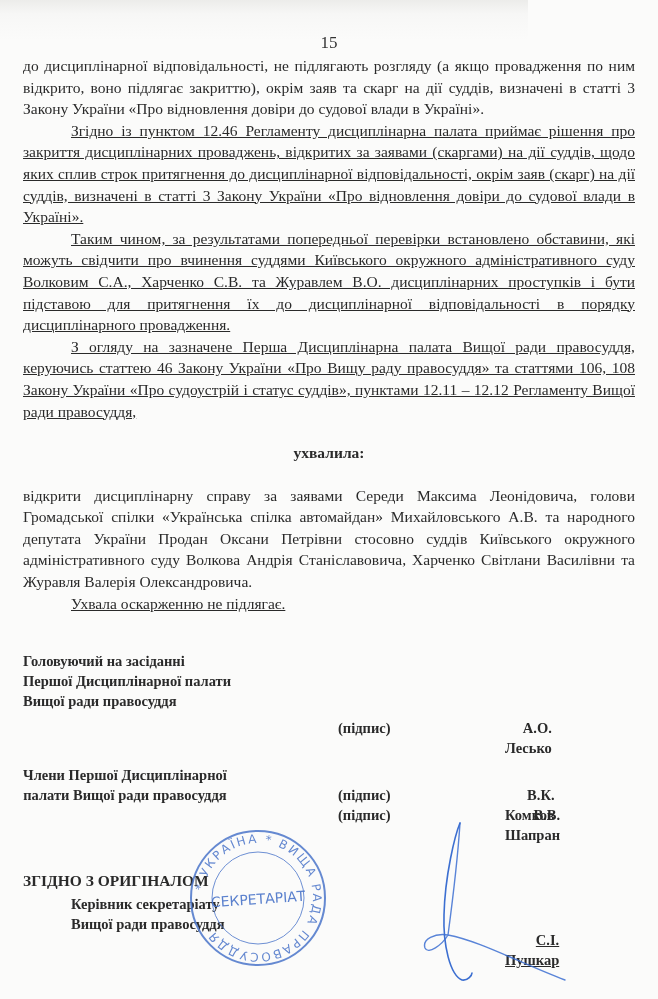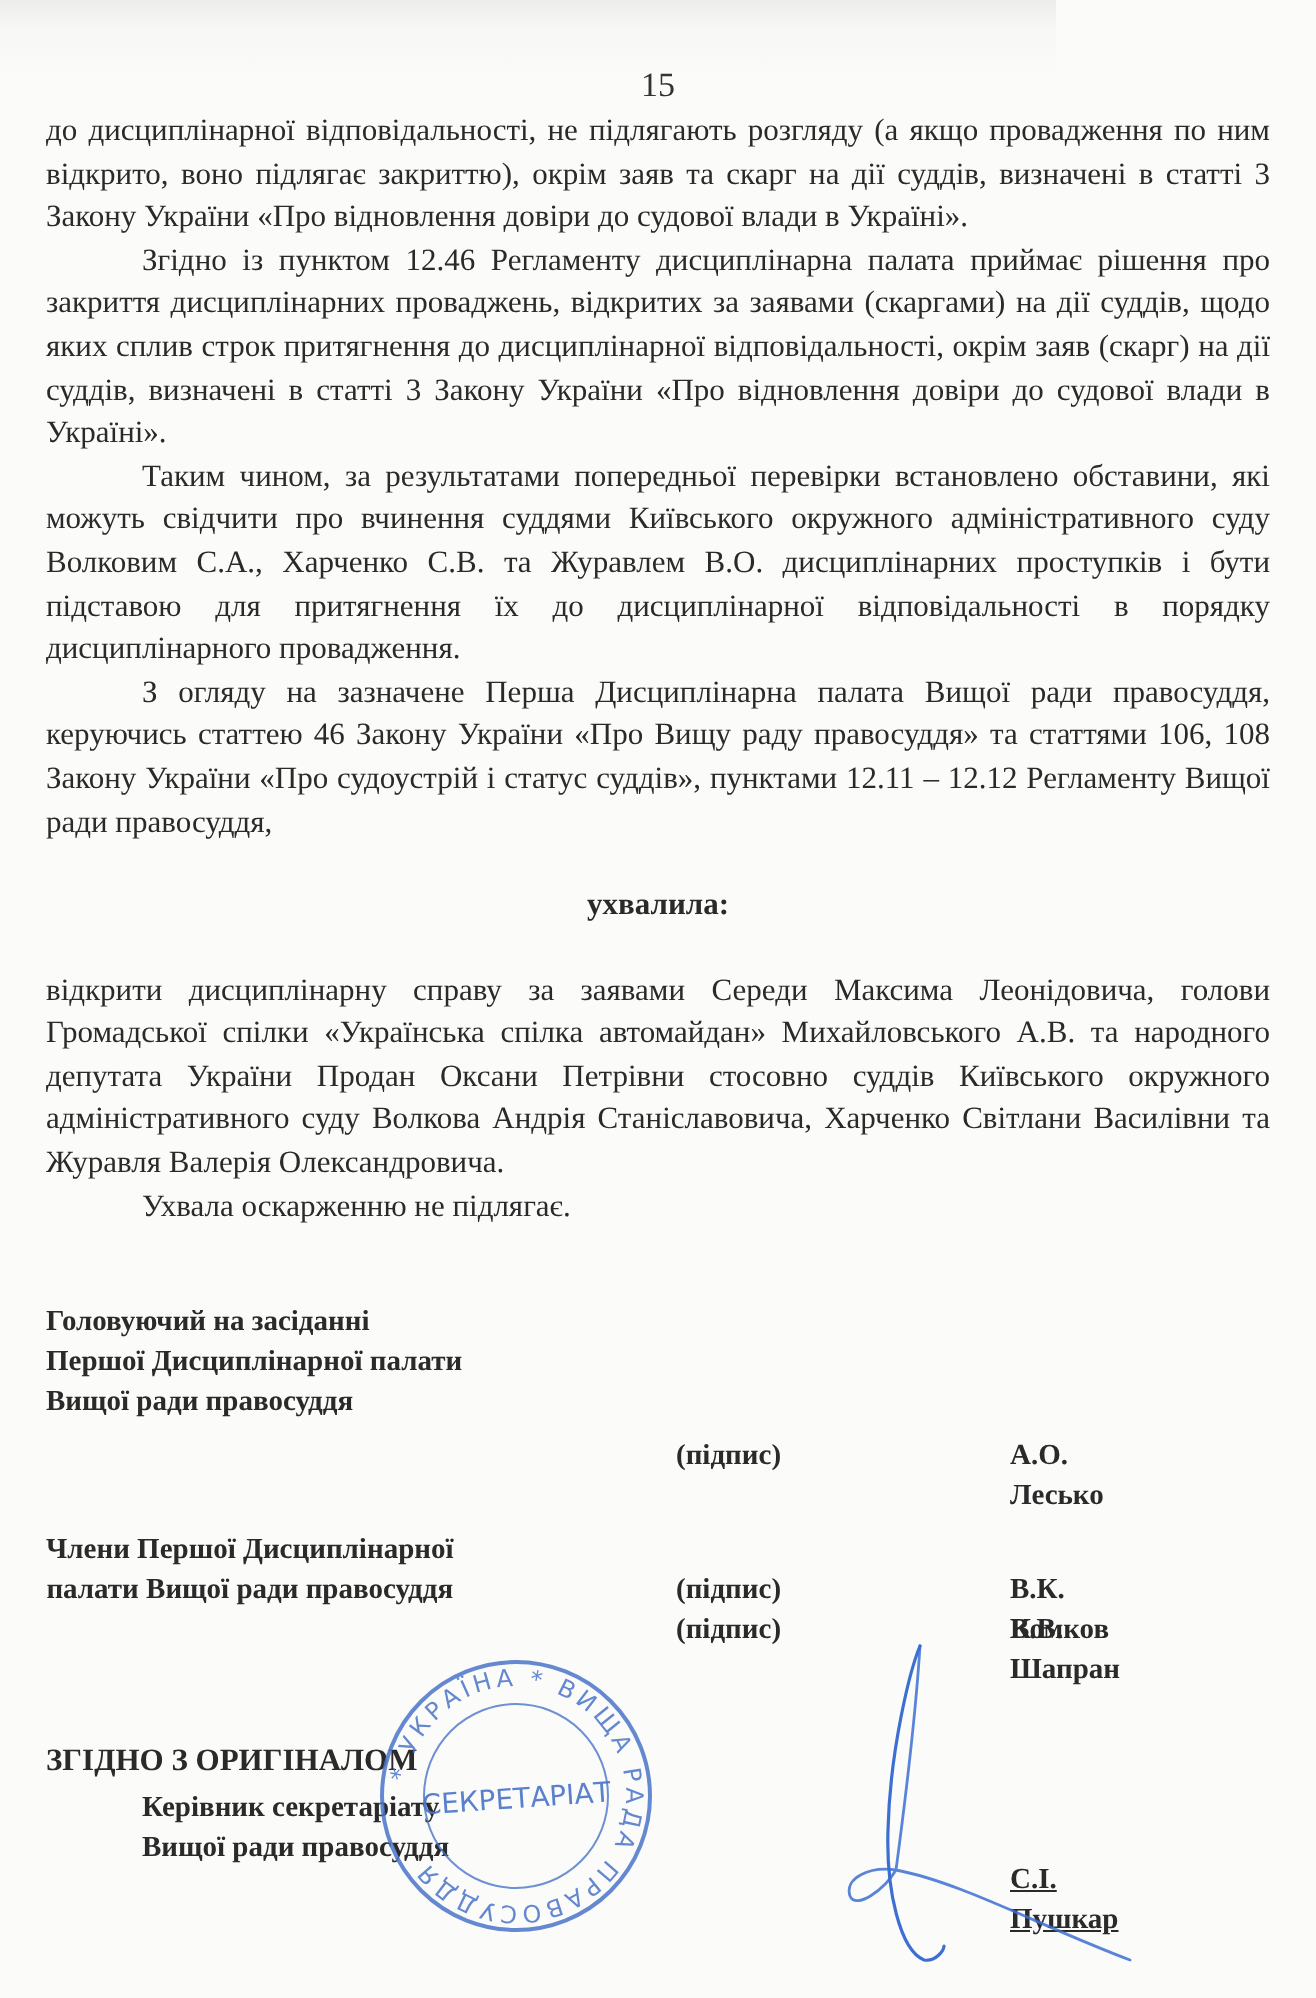--- a/index.html
+++ b/index.html
@@ -8,26 +8,26 @@
     background: #fbfbfa;
     font-family: "Liberation Serif", serif;
     color: #2a2a2a;
     position: relative;
   }
   .page { position: absolute; left: 0; top: 0; width: 528px; height: 999px;
     background: linear-gradient(180deg, #ececea 0px, #f7f7f6 14px, #fbfbfa 40px); }
   .page-num { position: absolute; top: 33px; left: 0; width: 658px; text-align: center; font-size: 17px; color: #333; }
   .body { position: absolute; left: 23px; top: 55px; width: 612px; font-size: 15.5px; line-height: 21.6px; }
   .p { margin: 0; text-align: justify; }
-  .p.indent { text-indent: 48px; }
+  .p.indent { text-indent: 48px; text-decoration: underline; }
   .heading { text-align: center; font-weight: bold; margin: 20px 0 21px 0; font-size: 15.5px; }
   .sig { position: absolute; font-weight: bold; font-size: 14.5px; line-height: 20px; color: #2a2a2a; }
   .sig-left { left: 23px; }
   .sig-mid { left: 326px; margin-left: 12px; }
-  .sig-right { left: 505px; }
+  .sig-right { left: 505px; text-align: right; }
   .agree { position: absolute; left: 23px; top: 872px; font-weight: bold; font-size: 15.5px; }
   .stamp { position: absolute; left: 188px; top: 828px; width: 140px; height: 140px; }
   .signature { position: absolute; left: 400px; top: 815px; width: 180px; height: 170px; }
 </style>
 </head>
 <body>
 
 <div class="page">
   <div class="page-num">15</div>
 

